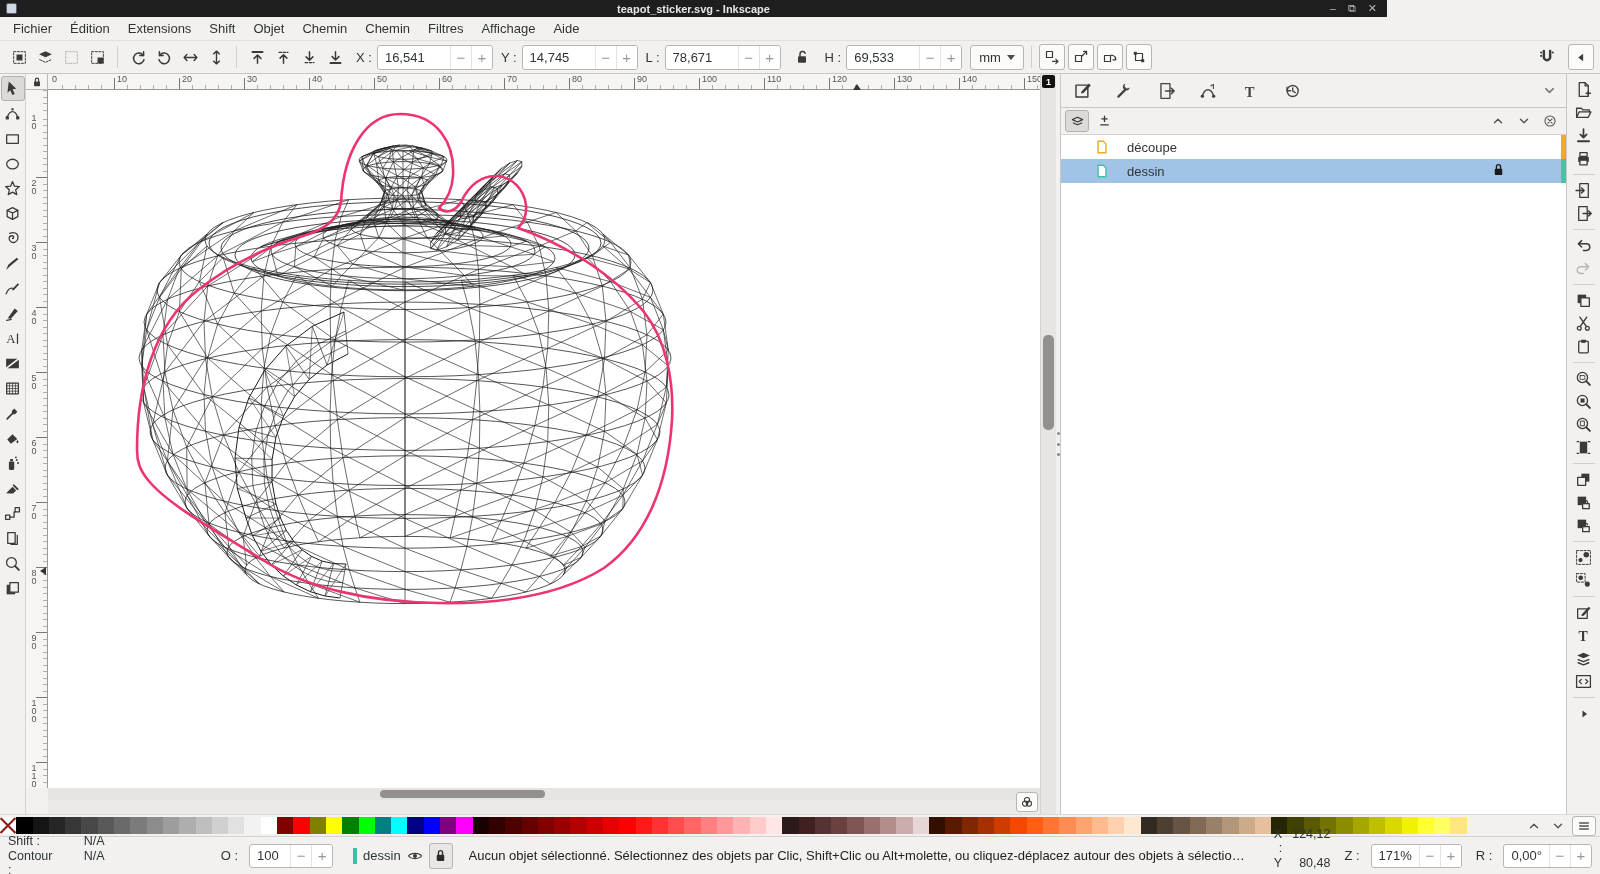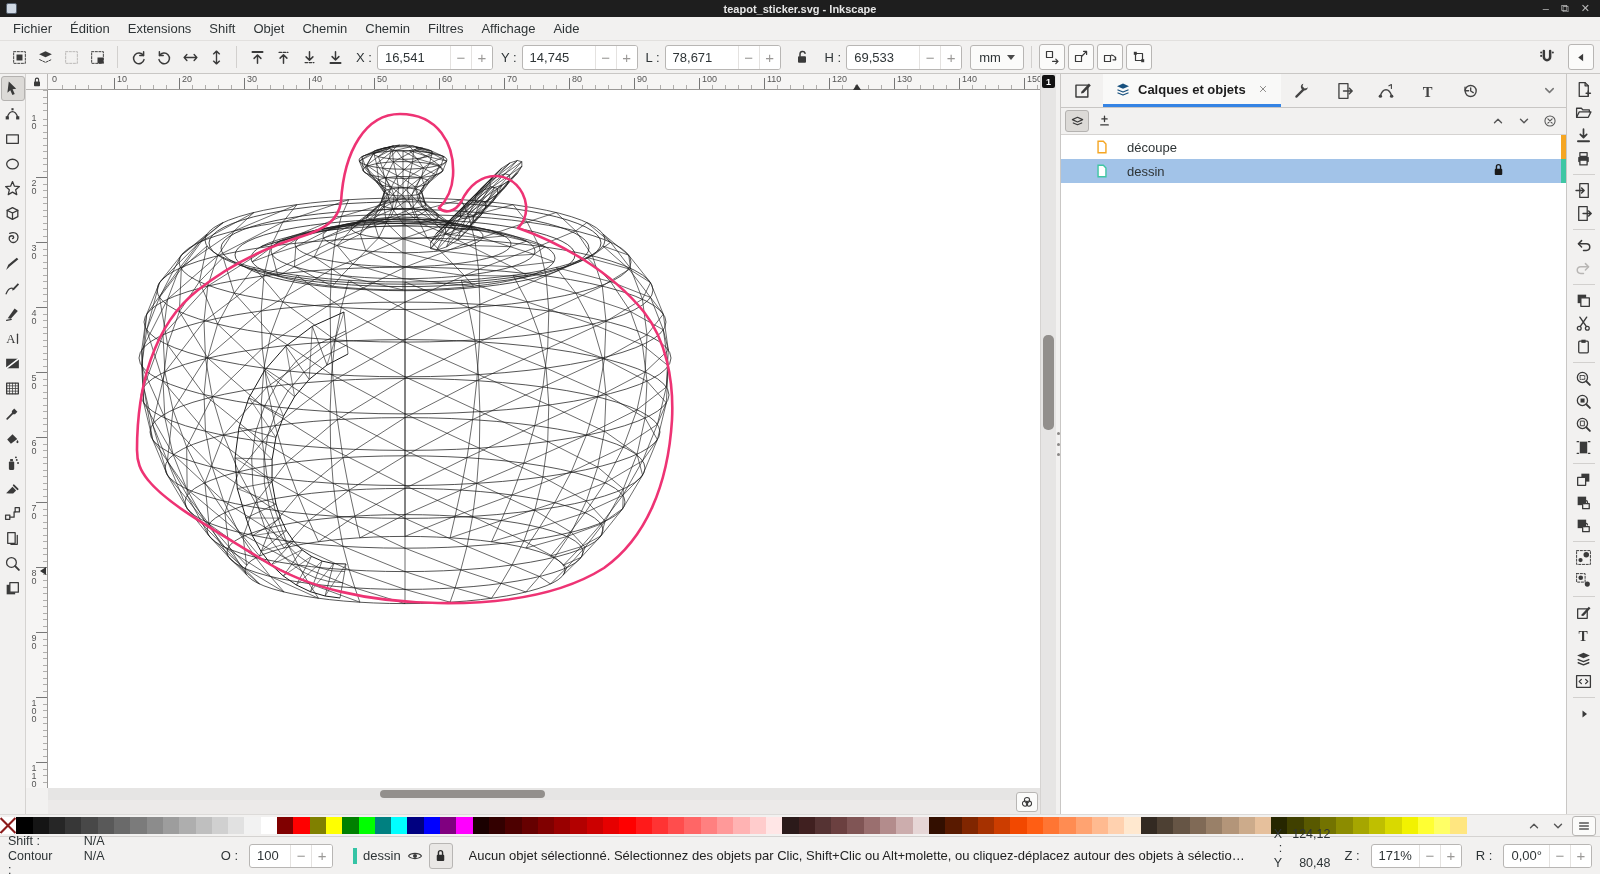--- a/index.html
+++ b/index.html
@@ -1,21 +1,21 @@
 <!DOCTYPE html>
 <html><head>
 <meta charset="utf-8">
 <style>
   * { margin:0; padding:0; box-sizing:border-box; }
   html,body { width:1600px; height:874px; overflow:hidden; background:#f2f1f0;
     font-family:"Liberation Sans", sans-serif; color:#2e3436; font-size:13px; }
   #app { position:relative; width:1600px; height:874px; }
 
   
-  .titlebar { position:absolute; top:0; left:0; width:1600px; height:17px; background:#1e1e1e;
+  .titlebar { position:absolute; top:0; left:0; width:1387px; height:17px; background:#1e1e1e;
     display:flex; align-items:center; }
   .titlebar .appicon { width:11px; height:11px; margin-left:6px; background:#cfd8e3; border-radius:2px; border:1px solid #55606e; }
   .titlebar .title { position:absolute; left:0; right:0; text-align:center; color:#e6e6e6; font-weight:bold; font-size:11px; }
   .winbtns { margin-left:auto; display:flex; gap:12px; padding-right:10px; color:#b9b9b9; font-size:11px; z-index:2; }
   .winbtns span { cursor:default; }
 
   
   .menubar { position:absolute; top:17px; left:0; width:1600px; height:24px; background:#f2f1f0;
     display:flex; align-items:center; padding-left:4px; border-bottom:1px solid #e2e0de; }
   .menu-item { padding:2px 9px; border-radius:3px; }
@@ -1095,34 +1095,20 @@
     </div>
 
     <div class="panel">
       <div class="tabbar" id="tabbar">
           <div class="dbtn">
             <svg width="19" height="19" viewBox="0 0 16 16" fill="none" stroke="#3a3a3a" stroke-width="1.2" stroke-linecap="round" stroke-linejoin="round">
               <rect x="2.5" y="3.5" width="10" height="10"></rect>
               <path d="M7 9 L13.4 2.2 15 3.8 8.8 10.2 6.8 10.6 Z" fill="#3a3a3a" stroke="none"></path>
             </svg>
           </div>
-          <div class="tab-active">
-            <span style="display: flex;">
-              <svg width="16" height="16" viewBox="0 0 16 16" fill="none" stroke="#16507e" stroke-width="1.2" stroke-linecap="round" stroke-linejoin="round">
-                <path d="M2 5.2 L8 2.6 14 5.2 8 7.8 Z" fill="#16507e" stroke="none"></path>
-                <path d="M3 9 L8 11 13 9 M3 12 L8 14 13 12" stroke-width="1.3"></path>
-              </svg>
-            </span>
-            <span>Calques et objets</span>
-            <span class="closex" style="display: flex;">
-              <svg width="12" height="12" viewBox="0 0 16 16" fill="none" stroke="#8a8886" stroke-width="1.2" stroke-linecap="round" stroke-linejoin="round">
-                <path d="M4.5 4.5 L11.5 11.5 M11.5 4.5 L4.5 11.5" stroke-width="1.3"></path>
-              </svg>
-            </span>
-          </div>
           <div class="dbtn">
             <svg width="18" height="18" viewBox="0 0 16 16" fill="none" stroke="#444" stroke-width="1.2" stroke-linecap="round" stroke-linejoin="round">
               <path d="M13 4.2 a3 3 0 1 1 -3.8 -2.6 L8.4 3.8 l1.9 1.9 2.2 -0.4 Z" fill="#444" stroke="none"></path>
               <path d="M8.8 7.2 L3 13" stroke-width="2"></path>
             </svg>
           </div>
           <div class="dbtn">
             <svg width="18" height="18" viewBox="0 0 16 16" fill="none" stroke="#444" stroke-width="1.2" stroke-linecap="round" stroke-linejoin="round">
               <path d="M3.5 1.5 H11.5 V14.5 H3.5 Z"></path>
               <path d="M7.6 8 H15 M12.8 5.6 L15.2 8 L12.8 10.4" stroke-width="1.4"></path>

